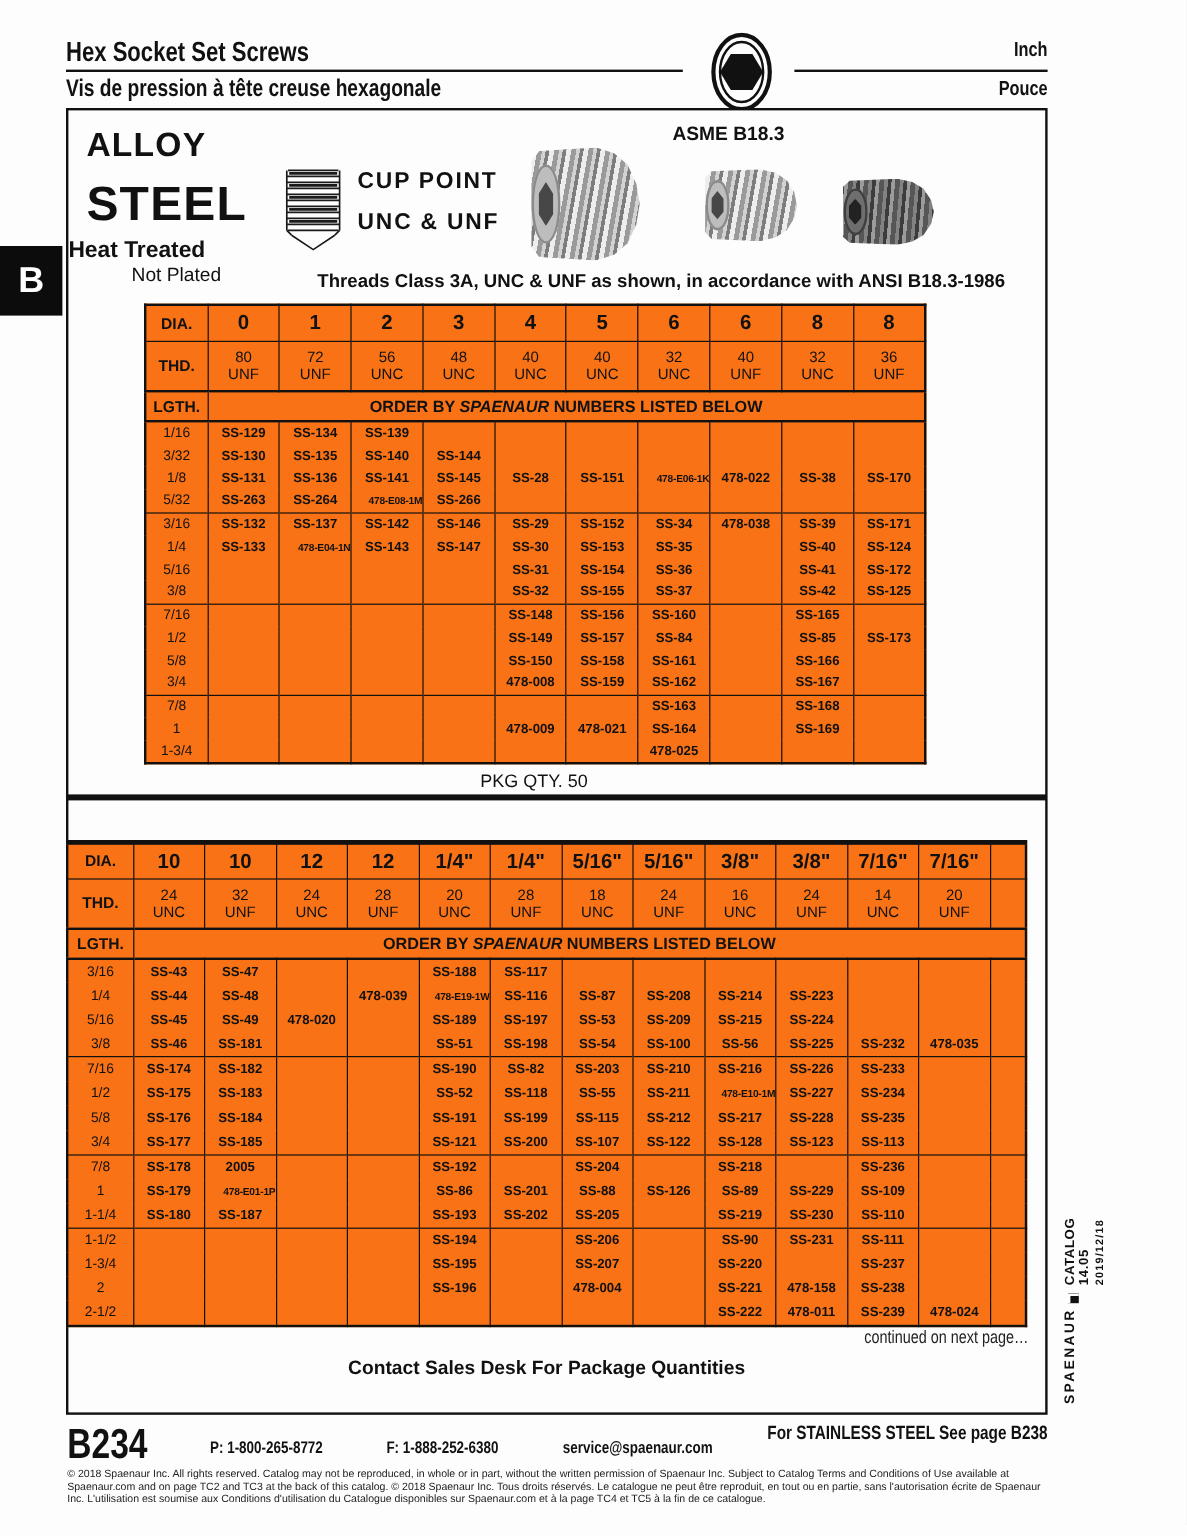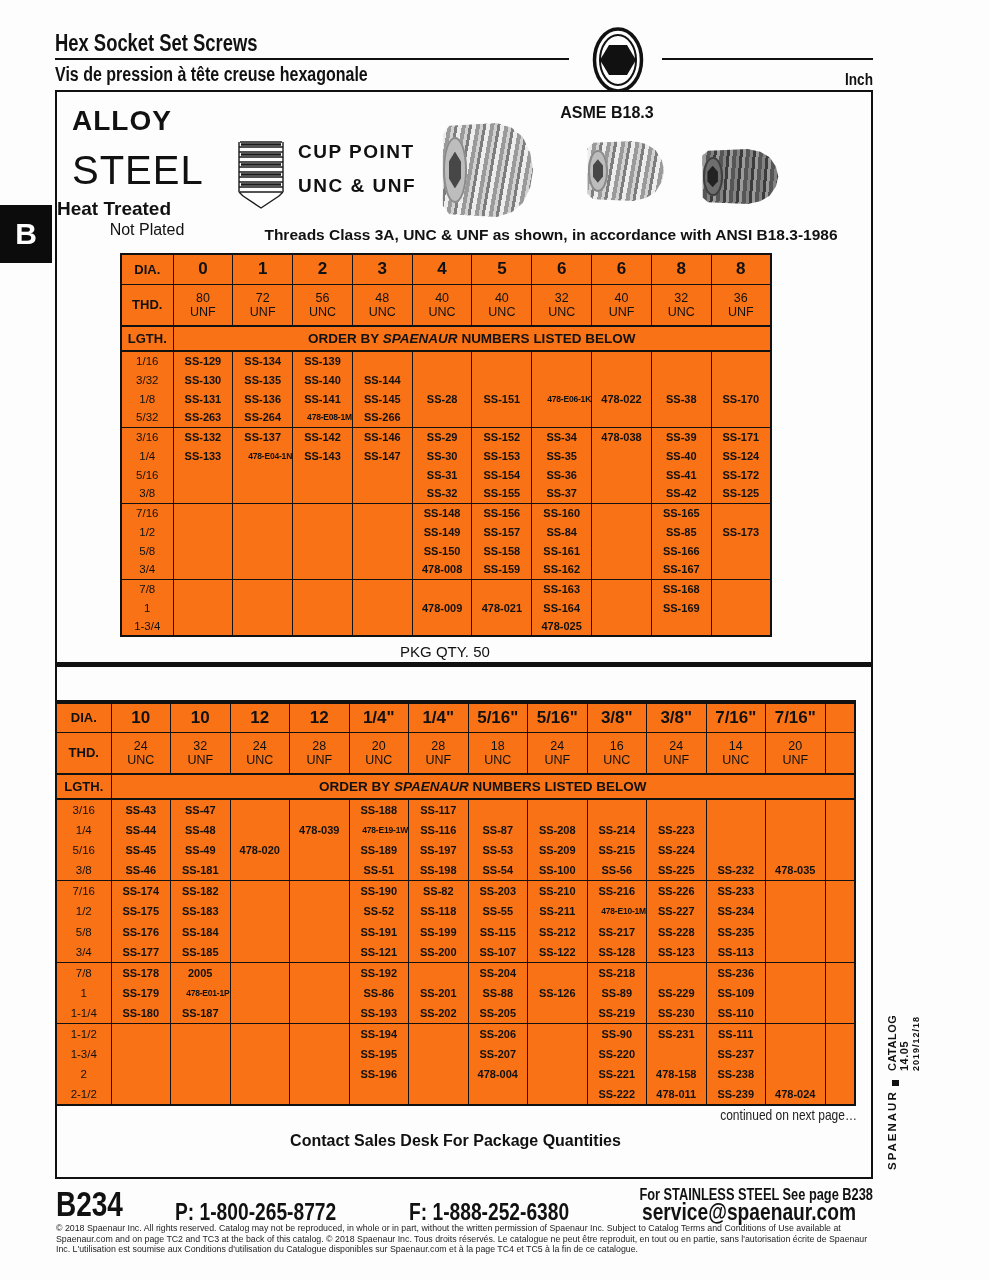--- a/index.html
+++ b/index.html
@@ -10,33 +10,33 @@
     margin:0 auto; overflow:hidden;
   }
   .cond { display:inline-block; transform:scaleX(0.8); transform-origin:left center; white-space:nowrap; }
   .cond-r { display:inline-block; transform:scaleX(0.8); transform-origin:right center; white-space:nowrap; }
 
   
   .title-en { position:absolute; left:55px; top:30px; font-size:23px; font-weight:bold; }
   .rule-left { position:absolute; left:55px; top:58px; width:514px; height:2px; background:#111; }
   .title-fr { position:absolute; left:55px; top:63px; font-size:20px; font-weight:600; }
   .rule-right { position:absolute; left:662px; top:58px; width:211px; height:2px; background:#111; }
-  .unit-en, .unit-fr { position:absolute; left:700px; width:173px; text-align:right; font-size:17px; font-weight:600;margin-top:38px; }
+  .unit-en, .unit-fr { position:absolute; left:700px; width:173px; text-align:right; font-size:17px; font-weight:600; }
   .unit-en { top:32px; } .unit-fr { top:64px; }
   .hex-icon { position:absolute; left:592px; top:27px; width:52px; height:66px; }
 
   
   .b-tab { position:absolute; left:0; top:205px; width:52px; height:58px; background:#0c0c0c;
            color:#fff; font-size:30px; font-weight:bold; display:flex; align-items:center; justify-content:center; }
 
   
   .main-box { position:absolute; left:55px; top:90px; width:818px; height:1089px; border:2.5px solid #111; background:#fdfdfd; }
 
   .alloy1 { position:absolute; left:15px; top:13px; font-size:28px; font-weight:bold; letter-spacing:1px; }
-  .alloy2 { position:absolute; left:15px; top:56px; font-size:40px; font-weight:normal; letter-spacing:1px; }
+  .alloy2 { position:absolute; left:15px; top:56px; font-size:40px; font-weight:bold; letter-spacing:1px; }
   .treatment { position:absolute; left:0; top:106px; width:180px; text-align:left; font-size:19px; font-weight:bold; }
   .plating { position:absolute; left:0; top:129px; width:180px; text-align:center; font-size:16px; }
   .screw-drawing { position:absolute; left:176px; top:46px; width:56px; height:76px; }
   .cup-point { position:absolute; left:241px; top:49px; font-size:19px; font-weight:bold; letter-spacing:1.5px; }
   .unc-unf { position:absolute; left:241px; top:83px; font-size:19px; font-weight:bold; letter-spacing:1.5px; }
   .asme { position:absolute; left:430px; top:12px; width:240px; text-align:center; font-size:16px; font-weight:bold; }
   .spec-note { position:absolute; left:182px; top:134px; width:624px; text-align:center; font-size:15.5px; font-weight:bold; }
 
   .screw { position:absolute; }
   .screw .body { position:absolute; inset:0;
@@ -78,21 +78,21 @@
   
   .vert { writing-mode:vertical-rl; transform:rotate(180deg); position:absolute; text-align:left; }
   .catalog-vert { left:886px; top:985px; height:86px; font-weight:bold; font-size:11px; letter-spacing:0.5px; }
   .catalog-vert .date { font-size:9px; font-weight:bold; letter-spacing:1px; }
   .brand-vert { left:886px; top:1092px; height:78px; font-weight:bold; font-size:11.5px; letter-spacing:2px; }
   .brand-logo { position:absolute; left:890px; top:1078px; width:9px; height:8px; background:#111;
     box-shadow:inset 0 2px 0 #fdfdfd, inset 2px 0 0 #fdfdfd; }
 
   
   .page-num { position:absolute; left:56px; top:1184px; font-size:35px; font-weight:bold; }
-  .contact-line { position:absolute; left:175px; top:1198px; font-size:24px; font-weight:bold; }
+  .contact-line { position:absolute; left:175px; top:1198px; font-size:14px; font-weight:bold; }
   .contact-line span { margin-right:26px; }
   .stainless { position:absolute; left:500px; top:1186px; width:373px; text-align:right; font-size:16px; font-weight:600; }
   .copyright { position:absolute; left:56px; top:1223px; width:818px; font-size:8.8px; line-height:10.6px; color:#222; }
 </style>
 </head>
 <body>
 
 <div class="page">
 
   <div class="title-en"><span class="cond">Hex Socket Set Screws</span></div>

